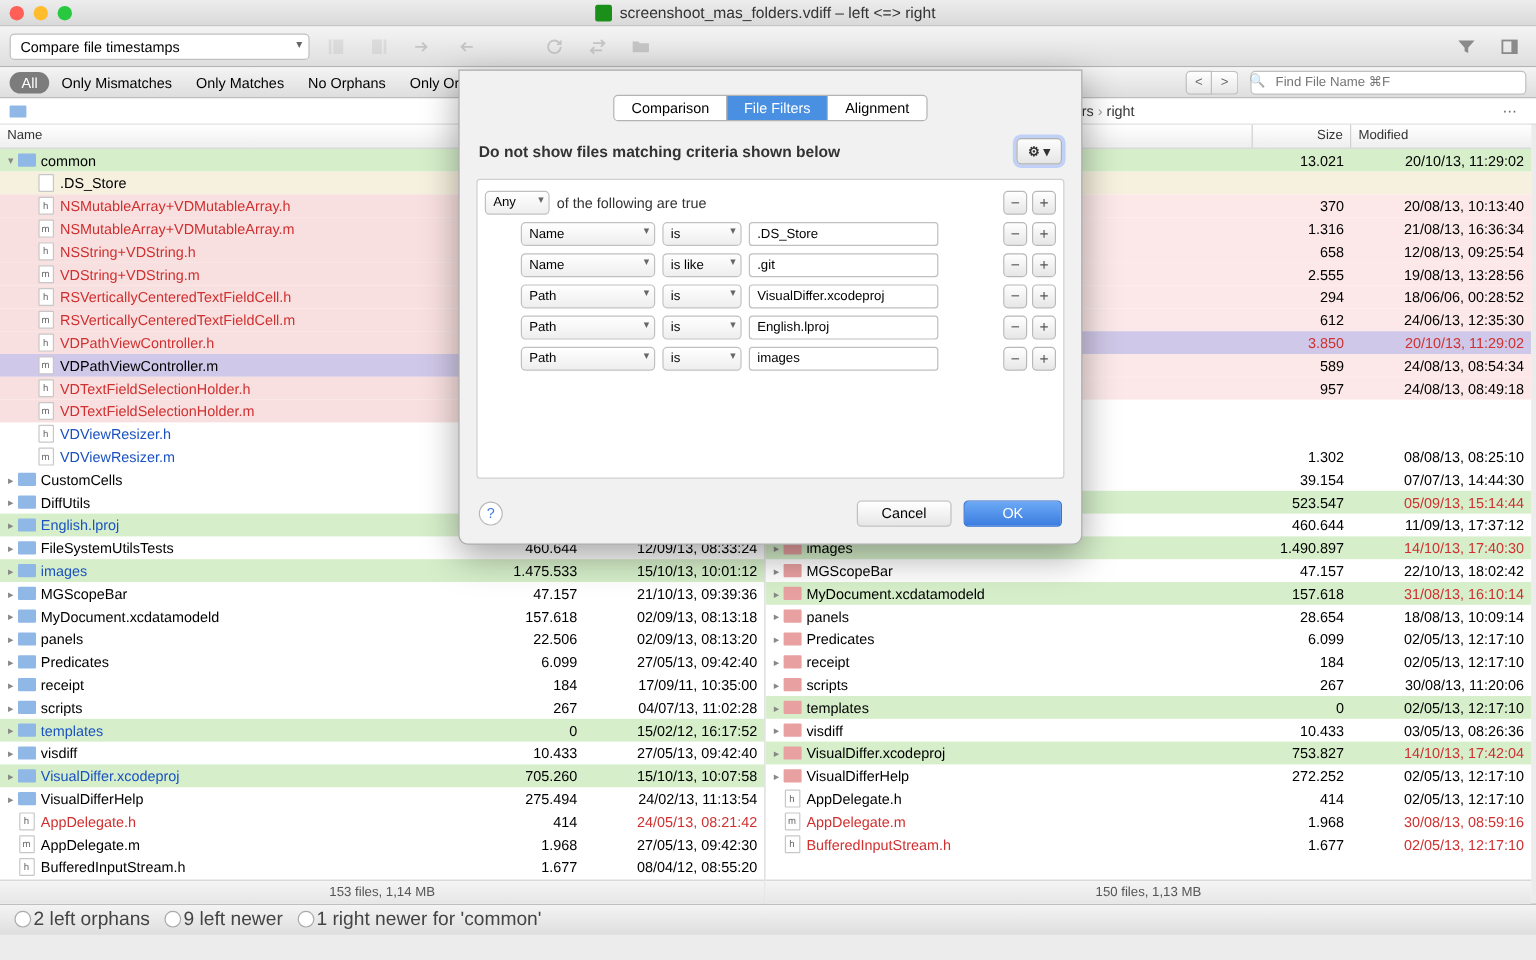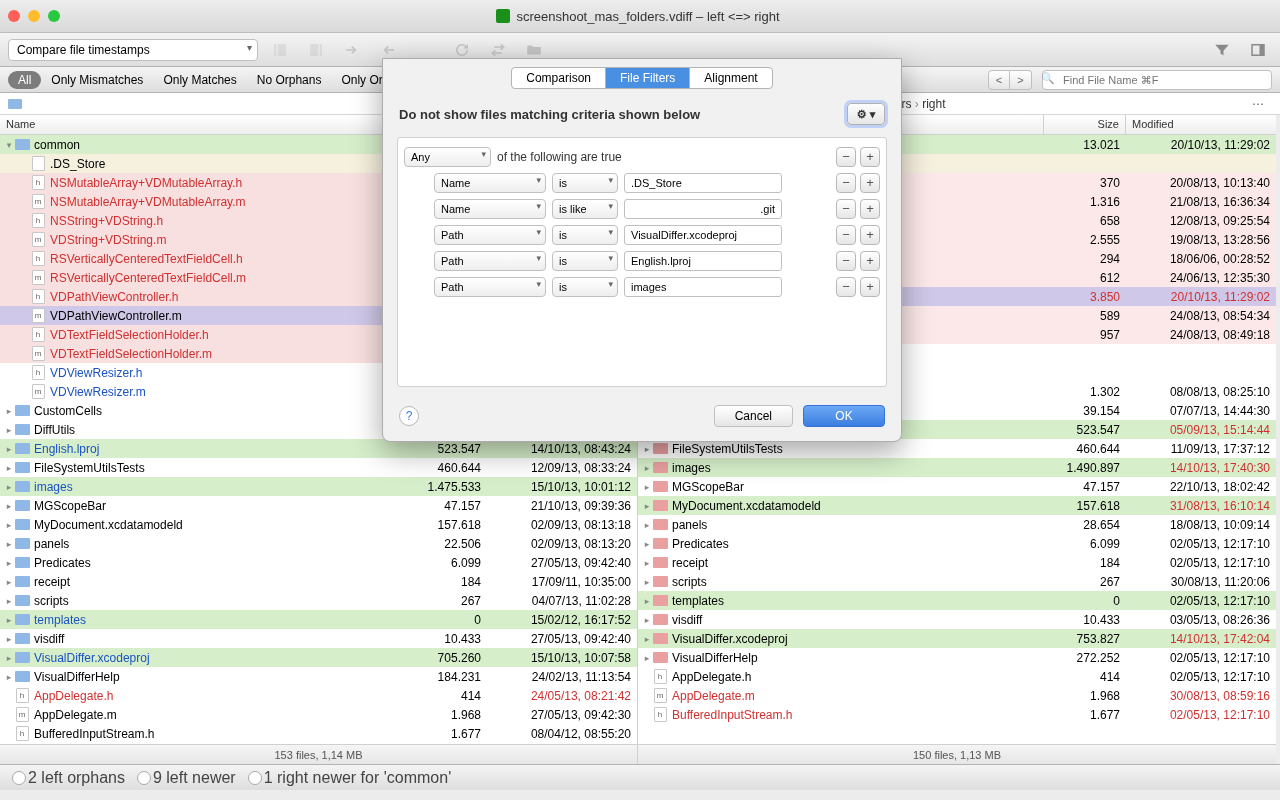--- a/index.html
+++ b/index.html
@@ -1,19 +1,19 @@
 <!DOCTYPE html>
 <html><head>
 <meta charset="utf-8">
 <style>
 * { margin: 0; padding: 0; box-sizing: border-box; font-family: -apple-system, "Helvetica Neue", Arial, sans-serif; }
 body { background: #ececec; width: 1280px; height: 800px; overflow: hidden; position: relative; }
 
 
-.titlebar { height: 22px; background: linear-gradient(#ededed,#d9d9d9); border-bottom: 1px solid #bcbcbc; display: flex; align-items: center; padding: 16px 8px; font-size: 13px; color: #333; }
+.titlebar { height: 22px; background: linear-gradient(#ededed,#d9d9d9); border-bottom: 1px solid #bcbcbc; display: flex; align-items: center; padding: 5px 8px; font-size: 13px; color: #333; }
 .traffic { display: flex; gap: 8px; }
 .tl { width: 12px; height: 12px; border-radius: 50%; }
 .tl.red { background: #ff5f57; } .tl.yel { background: #ffbd2e; } .tl.grn { background: #28c940; }
 .title-center { flex: 1; text-align: center; display: flex; align-items: center; justify-content: center; gap: 6px; }
 .title-icon { width: 14px; height: 14px; background: #1a8f1a; border-radius: 2px; display: inline-block; }
 
 
 .toolbar { height: 34px; background: linear-gradient(#f4f4f4,#dedede); border-bottom: 1px solid #b3b3b3; display: flex; align-items: center; padding: 0 8px; gap: 8px; }
 .compare-select { width: 250px; height: 22px; background: #fff; border: 1px solid #c0c0c0; border-radius: 4px; font-size: 12px; padding: 0 18px 0 8px; appearance: none; position: relative; }
 .select-wrap { position: relative; display: inline-block; }
@@ -75,21 +75,21 @@
 
 .panefoot { height: 20px; background: linear-gradient(#f5f5f5,#e6e6e6); border-top: 1px solid #d0d0d0; text-align: center; font-size: 11px; color: #555; line-height: 20px; }
 
 
 .statusbar { height: 26px; background: linear-gradient(#f4f4f4,#dedede); border-top: 1px solid #b3b3b3; display: flex; align-items: center; padding: 0 12px; font-size: 16px; color: #444; gap: 12px; }
 .statusbar .radio { width: 14px; height: 14px; border: 1px solid #aaa; border-radius: 50%; display: inline-block; vertical-align: middle; margin-right: 2px; background: #fff; }
 
 
 .sheet { position: absolute; left: 382px; top: 58px; width: 520px; background: #f1f1f1; border: 1px solid #acacac; border-radius: 0 0 8px 8px; box-shadow: 0 10px 30px rgba(0,0,0,.35); }
 .sheet-tabs { display: flex; justify-content: center; padding: 8px 0 6px; }
-.segctrl { display: flex; border: 1px solid #b4b4b4; border-radius: 4px; overflow: hidden; font-size: 12px; background: #fff; }
+.segctrl { display: flex; border: 1px solid #b4b4b4; border-radius: 4px; overflow: hidden; font-size: 12px; background: #fff; margin-top: 12px; }
 .segctrl .seg { padding: 3px 14px; border-right: 1px solid #b4b4b4; }
 .segctrl .seg:last-child { border-right: none; }
 .segctrl .seg.active { background: #4a90e2; color: #fff; }
 .sheet-head { display: flex; align-items: center; padding: 8px 16px; font-size: 13px; font-weight: 600; color: #333; }
 .gear-btn { margin-left: auto; width: 38px; height: 22px; border: 1px solid #b0b0b0; border-radius: 4px; background: linear-gradient(#fdfdfd,#e6e6e6); display: flex; align-items: center; justify-content: center; gap: 2px; font-size: 11px; box-shadow: 0 0 0 3px rgba(120,160,255,.4); }
 .rules { background: #fff; border: 1px solid #d0d0d0; margin: 4px 14px 10px; border-radius: 3px; padding: 6px; min-height: 250px; }
 .rule { display: flex; align-items: center; gap: 6px; padding: 3px 0; }
 .rule.indent { padding-left: 30px; }
 .rsel { height: 20px; border: 1px solid #c0c0c0; border-radius: 4px; background: linear-gradient(#fff,#eee); font-size: 11px; padding: 0 16px 0 6px; appearance: none; }
 .rsel-wrap { position: relative; display: inline-block; }
@@ -457,21 +457,21 @@
           <span class="nm blue">VisualDiffer.xcodeproj</span>
           <span class="sz ">705.260</span>
           <span class="md ">15/10/13, 10:07:58</span>
         </div>
         <div class="row ">
           <span class="tw">▸</span>
           <span class="ic">
             <span class="folder"></span>
           </span>
           <span class="nm ">VisualDifferHelp</span>
-          <span class="sz ">184.231</span>
+          <span class="sz ">275.494</span>
           <span class="md ">24/02/13, 11:13:54</span>
         </div>
         <div class="row ">
           <span class="tw"></span>
           <span class="ic">
             <span class="fileic">h</span>
           </span>
           <span class="nm red">AppDelegate.h</span>
           <span class="sz ">414</span>
           <span class="md red">24/05/13, 08:21:42</span>
@@ -783,41 +783,41 @@
       <div class="seg active">File Filters</div>
       <div class="seg">Alignment</div>
     </div>
   </div>
   <div class="sheet-head">
     <span>Do not show files matching criteria shown below</span>
     <div class="gear-btn">⚙︎ ▾</div>
   </div>
   <div class="rules">
     <div class="rule">
-      <span class="rsel-wrap"><select class="rsel" style="width:87px"><option>Any</option></select></span>
+      <span class="rsel-wrap"><select class="rsel" style="width:54px"><option>Any</option></select></span>
       <span class="txt">of the following are true</span>
       <span class="tail">
         <button class="rbtn">−</button>
         <button class="rbtn">+</button>
       </span>
     </div>
     <div id="rule-list">
         <div class="rule indent">
           <span class="rsel-wrap"><select class="rsel" style="width:112px"><option>Name</option></select></span>
           <span class="rsel-wrap"><select class="rsel" style="width:66px"><option>is</option></select></span>
           <input class="rinput" style="width: 158px;" value=".DS_Store">
           <span class="tail">
             <button class="rbtn">−</button>
             <button class="rbtn">+</button>
           </span>
         </div>
         <div class="rule indent">
           <span class="rsel-wrap"><select class="rsel" style="width:112px"><option>Name</option></select></span>
           <span class="rsel-wrap"><select class="rsel" style="width:66px"><option>is like</option></select></span>
-          <input class="rinput" style="width: 158px; text-align: right;" value=".git">
+          <input class="rinput" style="width: 158px;" value=".git">
           <span class="tail">
             <button class="rbtn">−</button>
             <button class="rbtn">+</button>
           </span>
         </div>
         <div class="rule indent">
           <span class="rsel-wrap"><select class="rsel" style="width:112px"><option>Path</option></select></span>
           <span class="rsel-wrap"><select class="rsel" style="width:66px"><option>is</option></select></span>
           <input class="rinput" style="width: 158px;" value="VisualDiffer.xcodeproj">
           <span class="tail">

